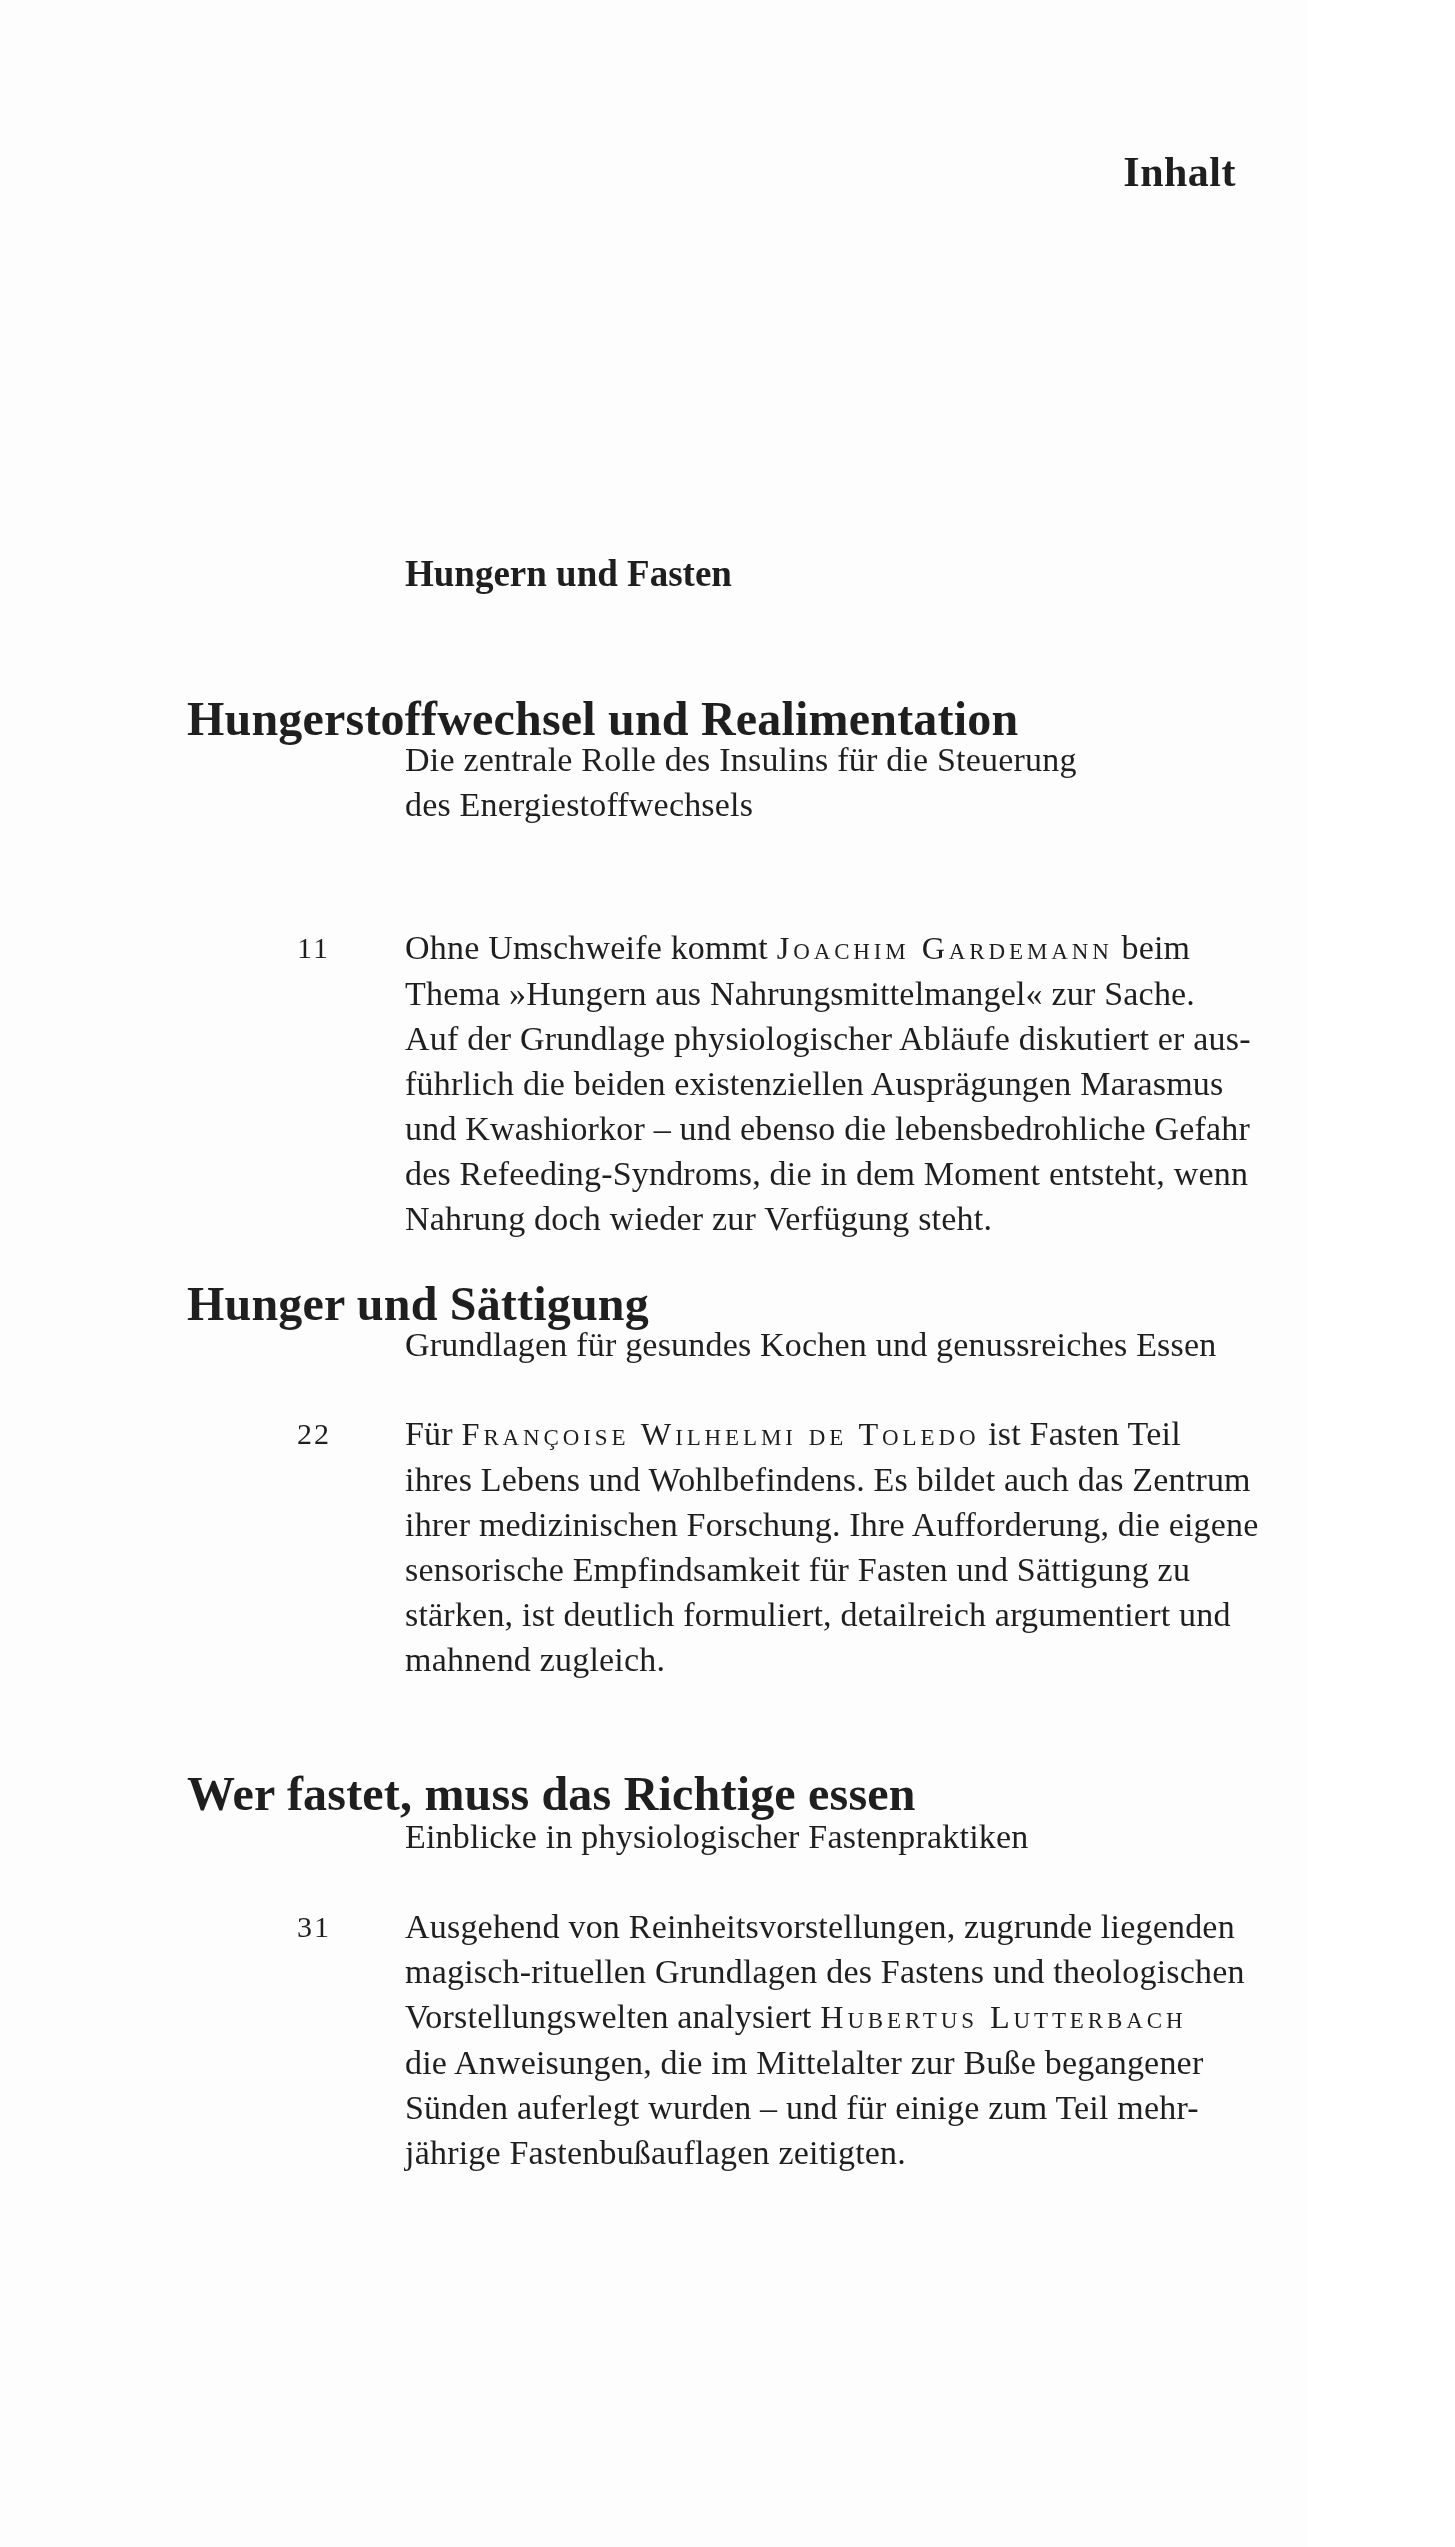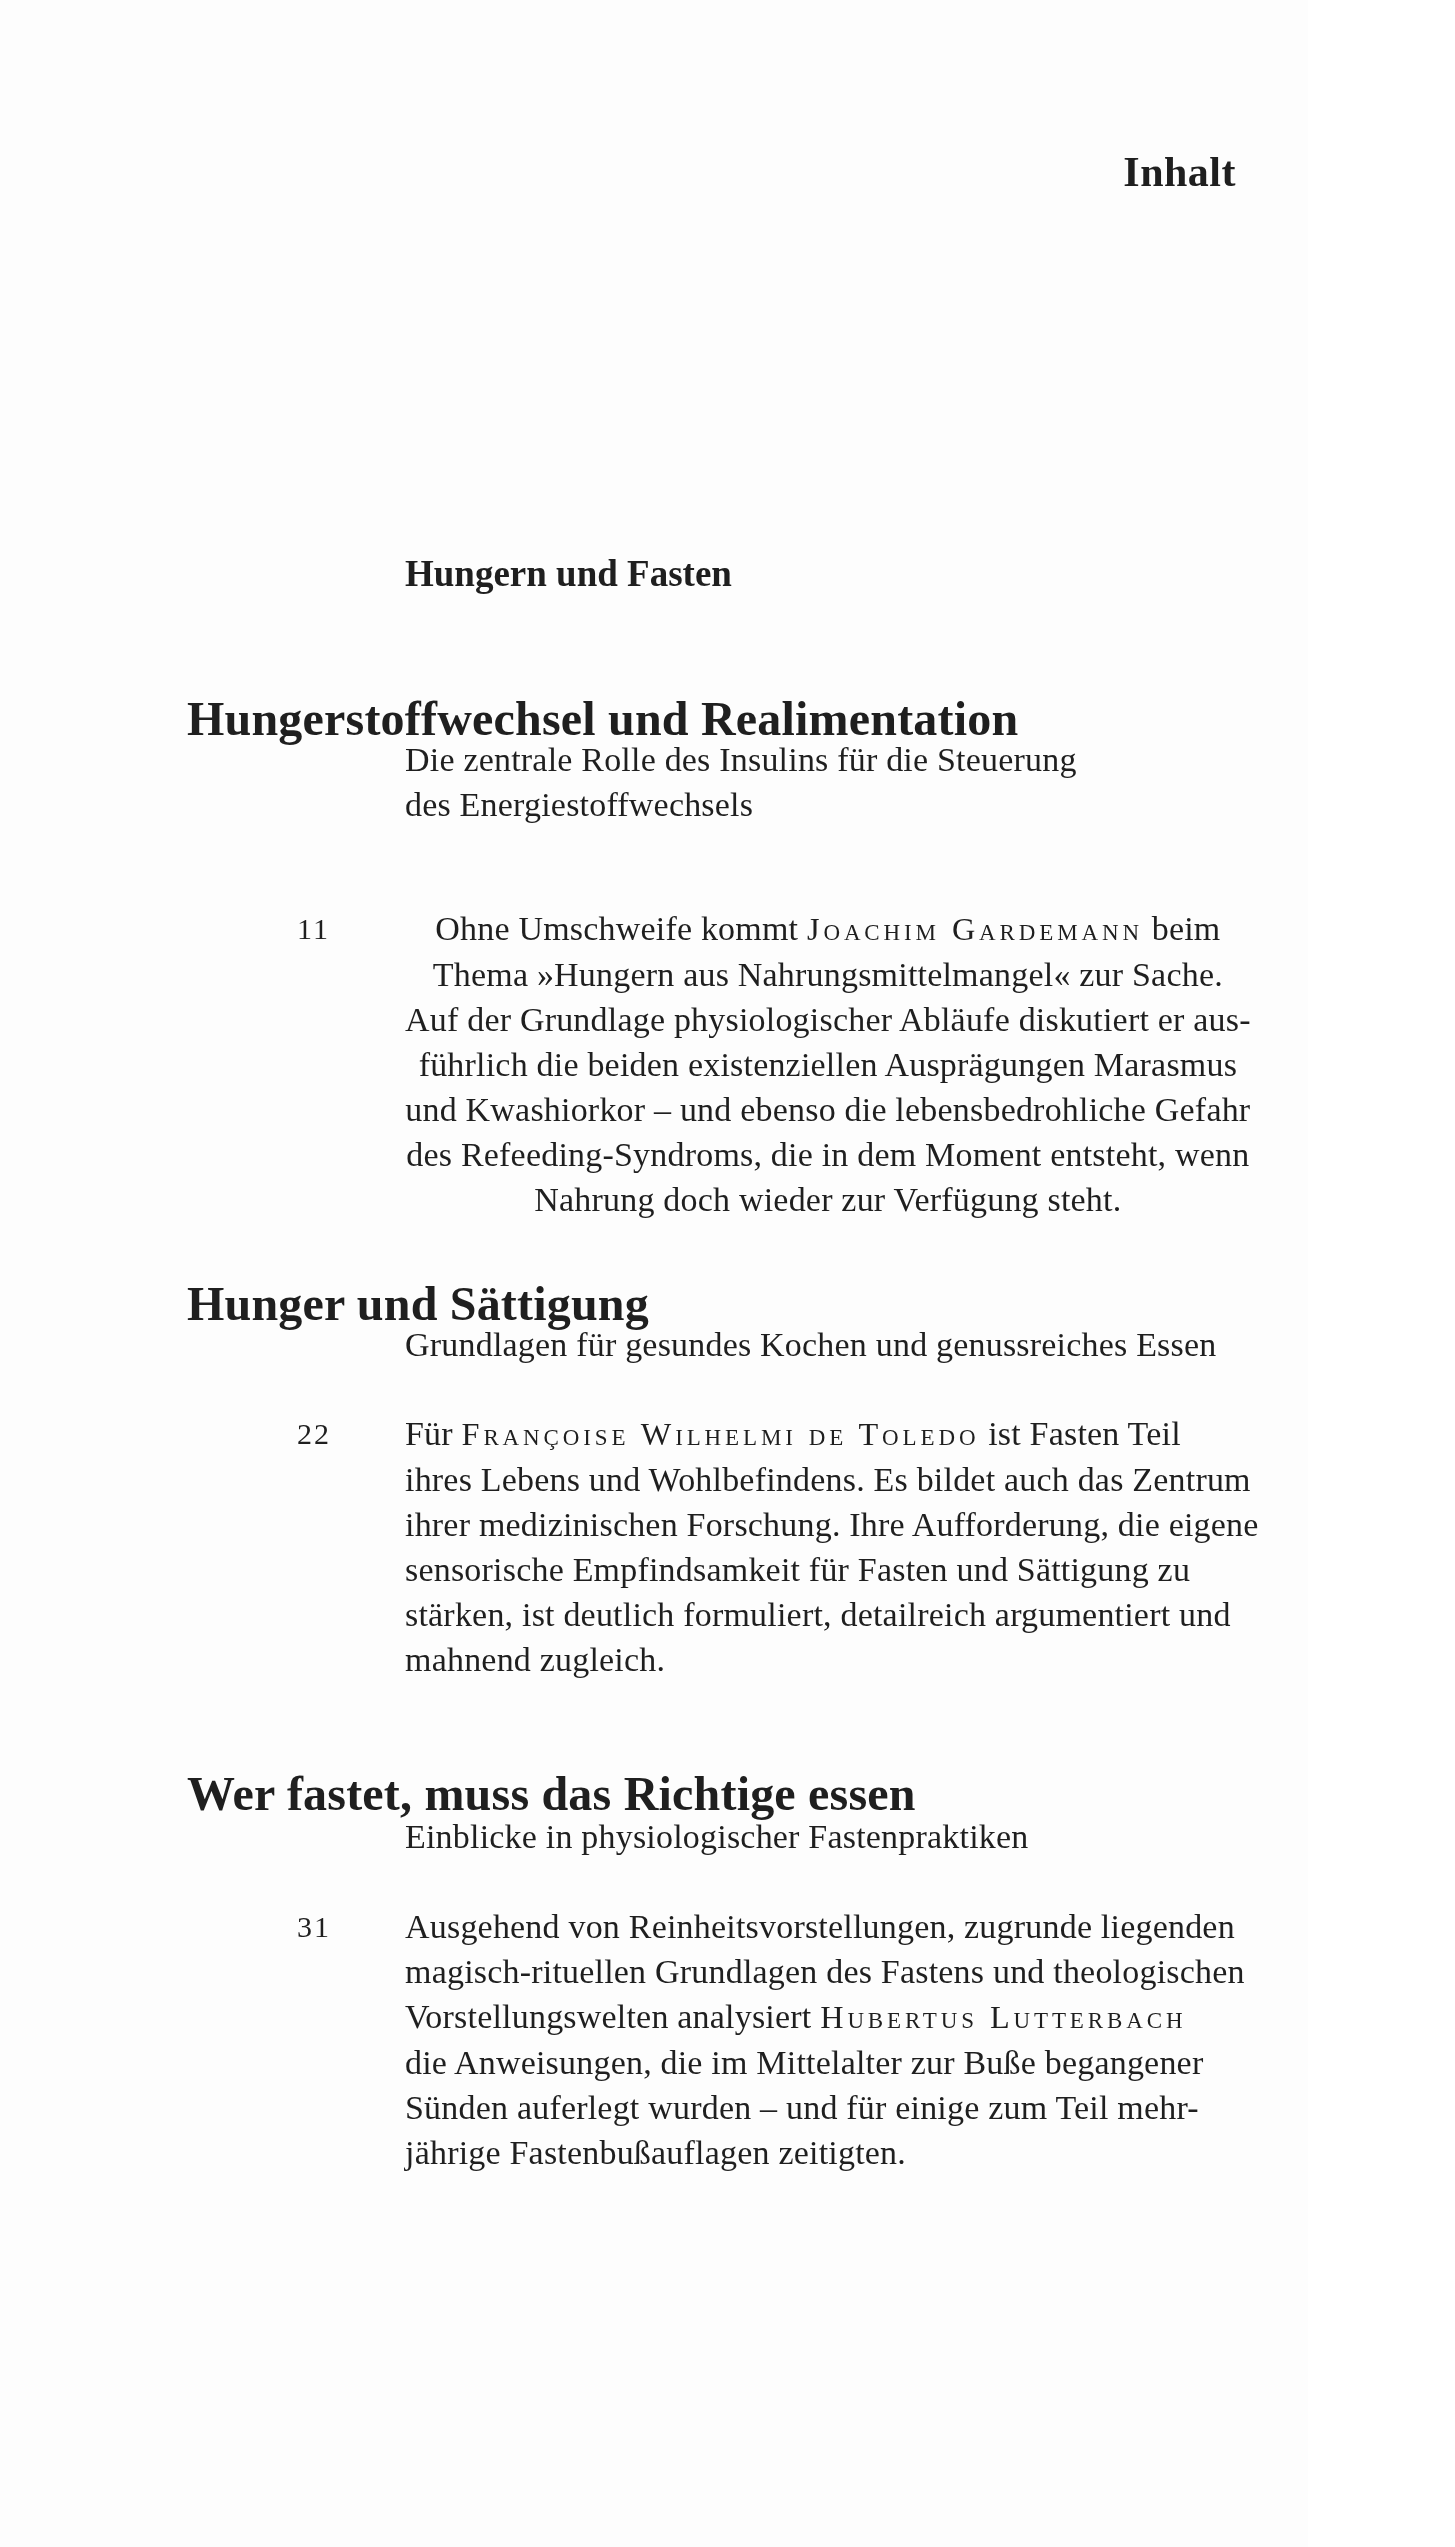--- a/index.html
+++ b/index.html
@@ -52,21 +52,21 @@
   .caps {
     font-variant: small-caps;
     letter-spacing: 0.12em;
     font-size: 0.95em;
   }
   .line { white-space: nowrap; }
 
   
   .s1 .section-title { top: 695px; }
   .s1 .section-sub   { top: 737px; }
-  .s1 .page-num, .s1 .summary { top: 906px; text-align: center; }
+  .s1 .page-num, .s1 .summary { top: 925px; }
 
   .s2 .section-title { top: 1280px; }
   .s2 .section-sub   { top: 1322px; }
   .s2 .page-num, .s2 .summary { top: 1411px; }
 
   .s3 .section-title { top: 1770px; }
   .s3 .section-sub   { top: 1814px; }
   .s3 .page-num, .s3 .summary { top: 1904px; }
 </style>
 </head>

